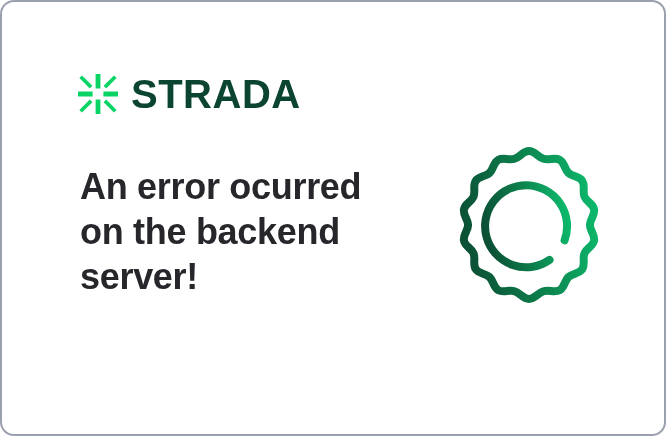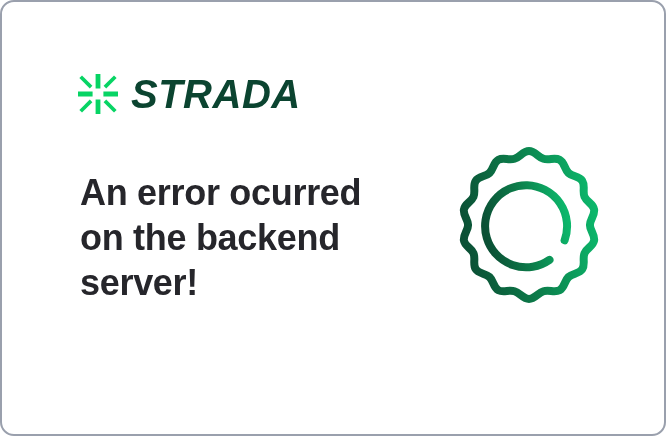--- a/index.html
+++ b/index.html
@@ -26,21 +26,20 @@
 
   
   .brand {
     position: absolute;
     left: 76px;
     top: 68px;
     display: flex;
     align-items: center;
     gap: 13px;
     height: 48px;
-    font-style: italic;
   }
   .brand-mark {
     width: 40px;
     height: 40px;
     display: block;
     flex: 0 0 auto;
   }
   .brand-wordmark {
     font-family: "Liberation Sans", sans-serif;
     font-size: 40px;
@@ -49,21 +48,21 @@
     line-height: 1;
     color: #0b4430;
     white-space: nowrap;
     user-select: none;
   }
 
   
   .message {
     position: absolute;
     left: 78px;
-    top: 168px;
+    top: 162px;
     width: 290px;
     margin: 0;
     font-family: "Liberation Sans", sans-serif;
     font-size: 36px;
     font-weight: 700;
     line-height: 45px;
     letter-spacing: -0.3px;
     color: #26262b;
   }
 

